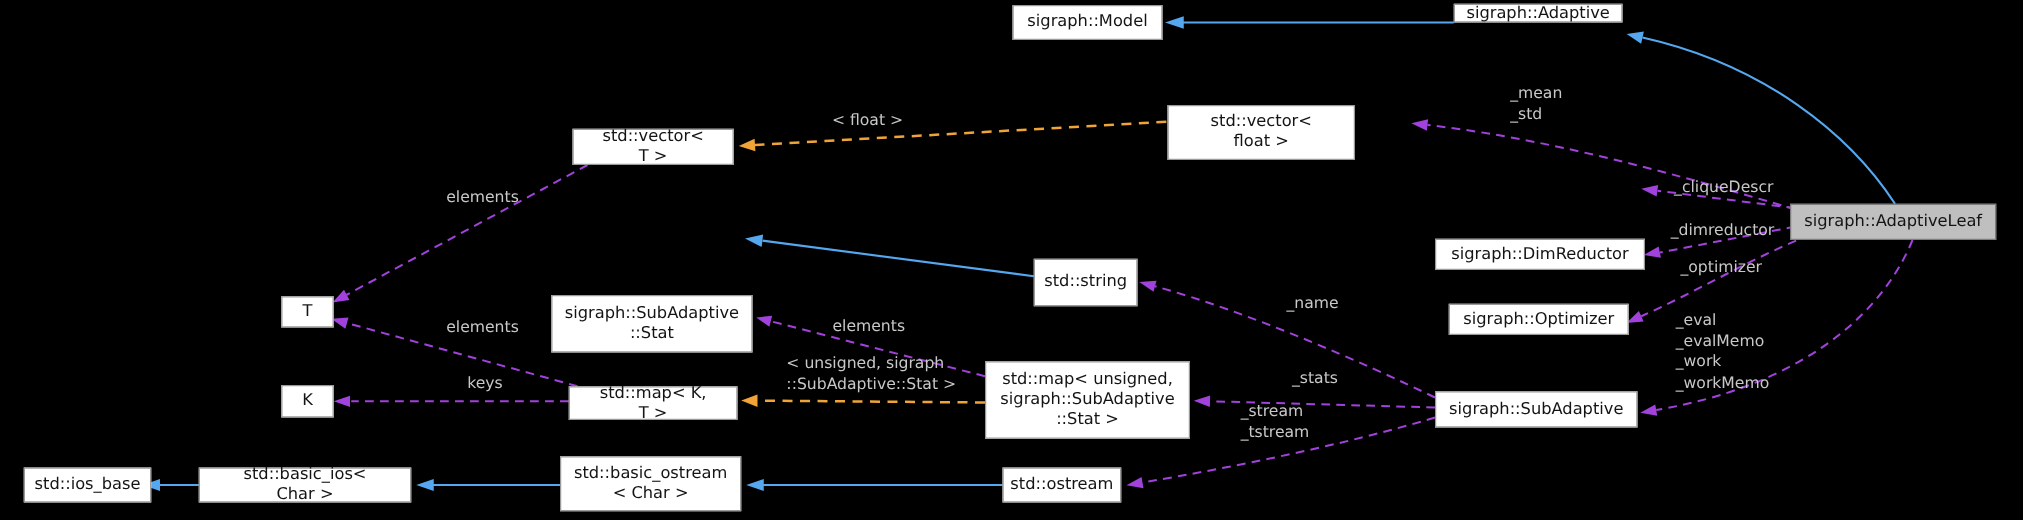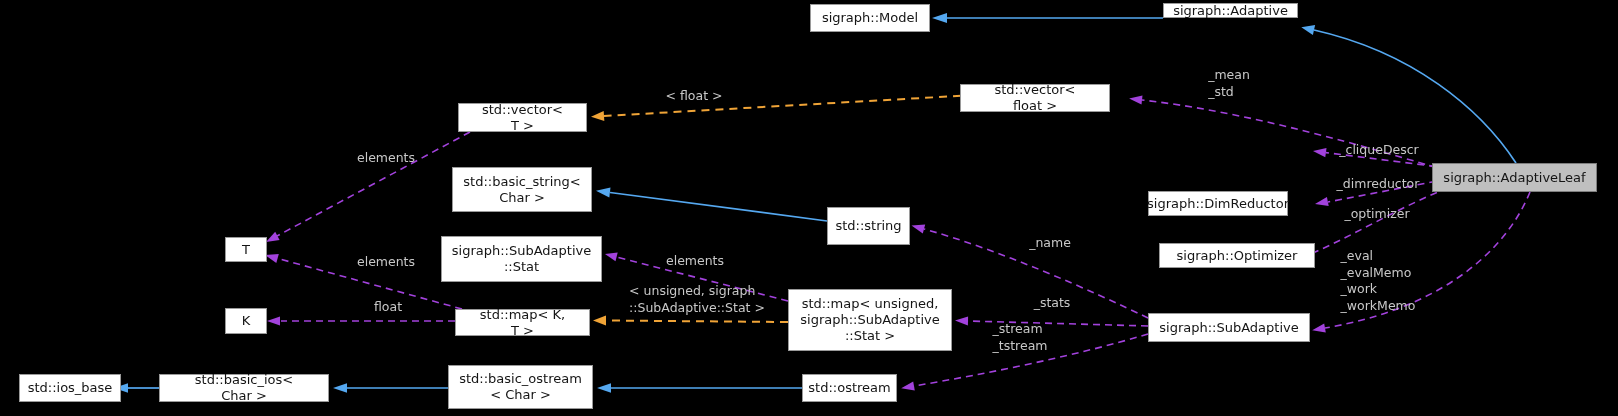--- a/index.html
+++ b/index.html
@@ -9,29 +9,29 @@
   .node{position:absolute;display:flex;align-items:center;justify-content:center;
         text-align:center;background:#ffffff;border:1.5px solid #9a9a9a;color:#141414;
         font-size:13px;line-height:1.22;white-space:pre-line;box-sizing:border-box;
         padding:1px 20px;cursor:pointer;}
   .node.hl{background:#bfbfbf;border-color:#7e7e7e;}
   .elabel{position:absolute;color:#c8c8c8;font-size:12.5px;line-height:1.32;
           text-align:left;transform:translate(-50%,-50%);white-space:pre-line;pointer-events:none;}
   
   .n0{left:810px;top:4px;width:120px;height:28px}
   .n1{left:1163px;top:3px;width:135px;height:15px}
-  .n2{left:960px;top:84px;width:150px;height:28px}
+  .n2{left:934px;top:84px;width:150px;height:44px}
   .n3{left:458px;top:103px;width:129px;height:29px}
   .n4{left:452px;top:167px;width:140px;height:45px}
   .n5{left:827px;top:207px;width:83px;height:38px}
   .n6{left:225px;top:237px;width:38px;height:25px}
   .n7{left:441px;top:236px;width:161px;height:46px}
   .n8{left:1152px;top:139px;width:158px;height:25px}
-  .n9{left:1148px;top:191px;width:140px;height:25px}
-  .n10{left:1159px;top:243px;width:156px;height:25px}
+  .n9{left:1148px;top:191px;width:168px;height:25px}
+  .n10{left:1159px;top:243px;width:144px;height:25px}
   .n11{left:1432px;top:163px;width:165px;height:29px}
   .n12{left:225px;top:308px;width:38px;height:26px}
   .n13{left:455px;top:309px;width:135px;height:27px}
   .n14{left:788px;top:289px;width:164px;height:62px}
   .n15{left:1148px;top:313px;width:162px;height:29px}
   .n16{left:19px;top:374px;width:102px;height:28px}
   .n17{left:159px;top:374px;width:170px;height:28px}
   .n18{left:448px;top:365px;width:145px;height:44px}
   .n19{left:802px;top:374px;width:95px;height:28px}
   
@@ -108,22 +108,20 @@
     <g fill="#f0a437">
       <polygon points="591,116.7 603.7,111 604.3,121"></polygon>
       <polygon points="593,320.4 606,315.5 606,325.5"></polygon>
     </g>
   </svg>
 
   <div class="node n0">sigraph::Model</div>
   <div class="node n1">sigraph::Adaptive</div>
   <div class="node n2">std::vector&lt; float &gt;</div>
   <div class="node n3">std::vector&lt; T &gt;</div>
-  <div class="node n4">std::basic_string&lt;
-Char &gt;</div>
   <div class="node n5">std::string</div>
   <div class="node n6">T</div>
   <div class="node n7">sigraph::SubAdaptive
 ::Stat</div>
   <div class="node n9">sigraph::DimReductor</div>
   <div class="node n10">sigraph::Optimizer</div>
   <div class="node n11 hl">sigraph::AdaptiveLeaf</div>
   <div class="node n12">K</div>
   <div class="node n13">std::map&lt; K, T &gt;</div>
   <div class="node n14">std::map&lt; unsigned,
@@ -131,21 +129,21 @@
 ::Stat &gt;</div>
   <div class="node n15">sigraph::SubAdaptive</div>
   <div class="node n16">std::ios_base</div>
   <div class="node n17">std::basic_ios&lt; Char &gt;</div>
   <div class="node n18">std::basic_ostream
 &lt; Char &gt;</div>
   <div class="node n19">std::ostream</div>
 
   <div class="elabel e0">elements</div>
   <div class="elabel e1">elements</div>
-  <div class="elabel e2">float</div>
+  <div class="elabel e2">keys</div>
   <div class="elabel e3">elements</div>
   <div class="elabel e4">&lt; unsigned, sigraph
 ::SubAdaptive::Stat &gt;</div>
   <div class="elabel e5">&lt; float &gt;</div>
   <div class="elabel e6">_mean
 _std</div>
   <div class="elabel e7">_cliqueDescr</div>
   <div class="elabel e8">_dimreductor</div>
   <div class="elabel e9">_optimizer</div>
   <div class="elabel e10">_eval

